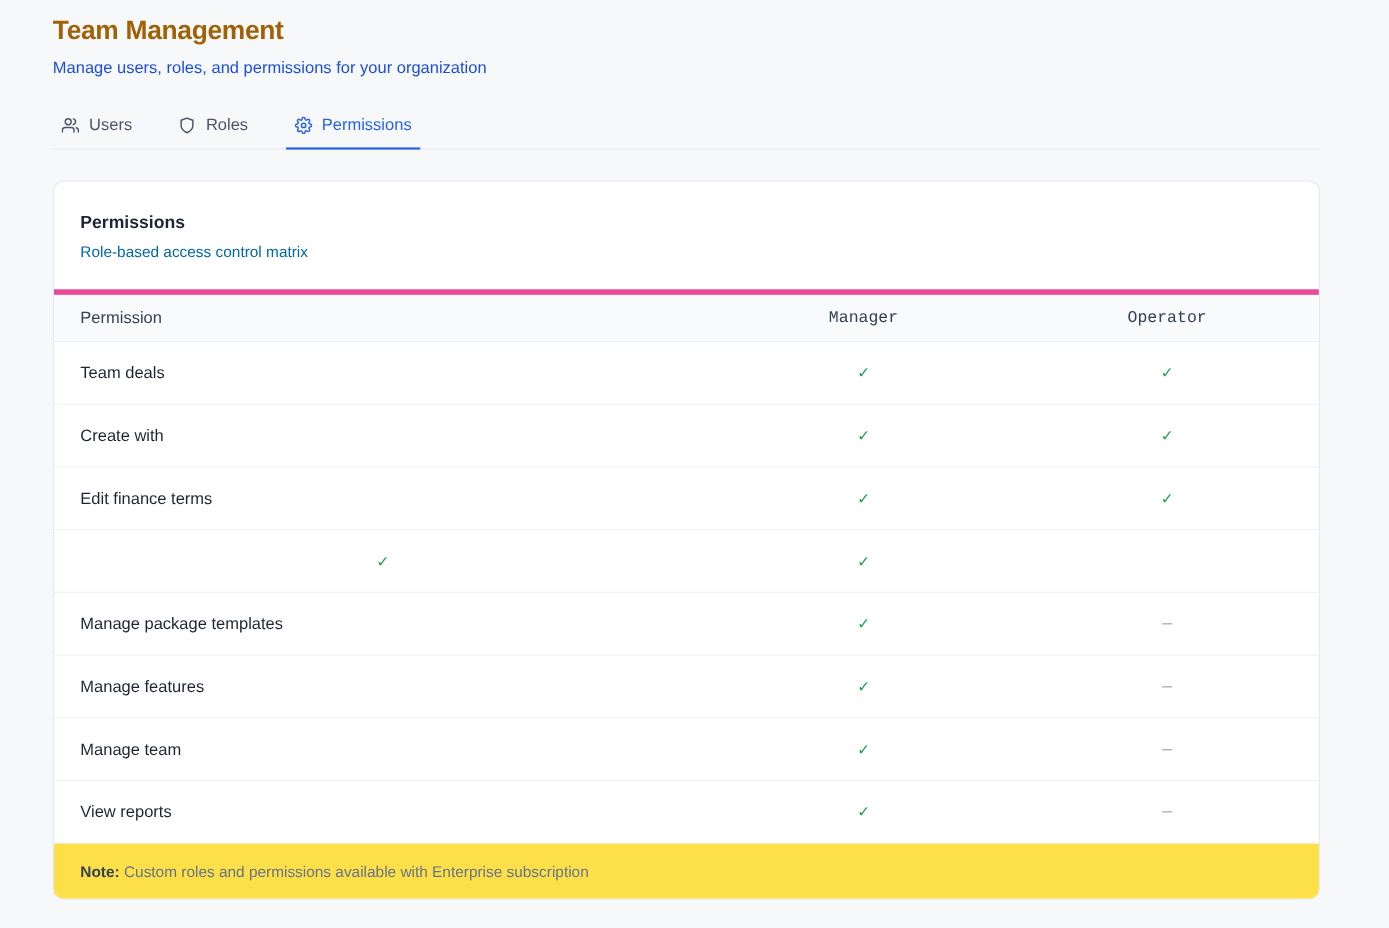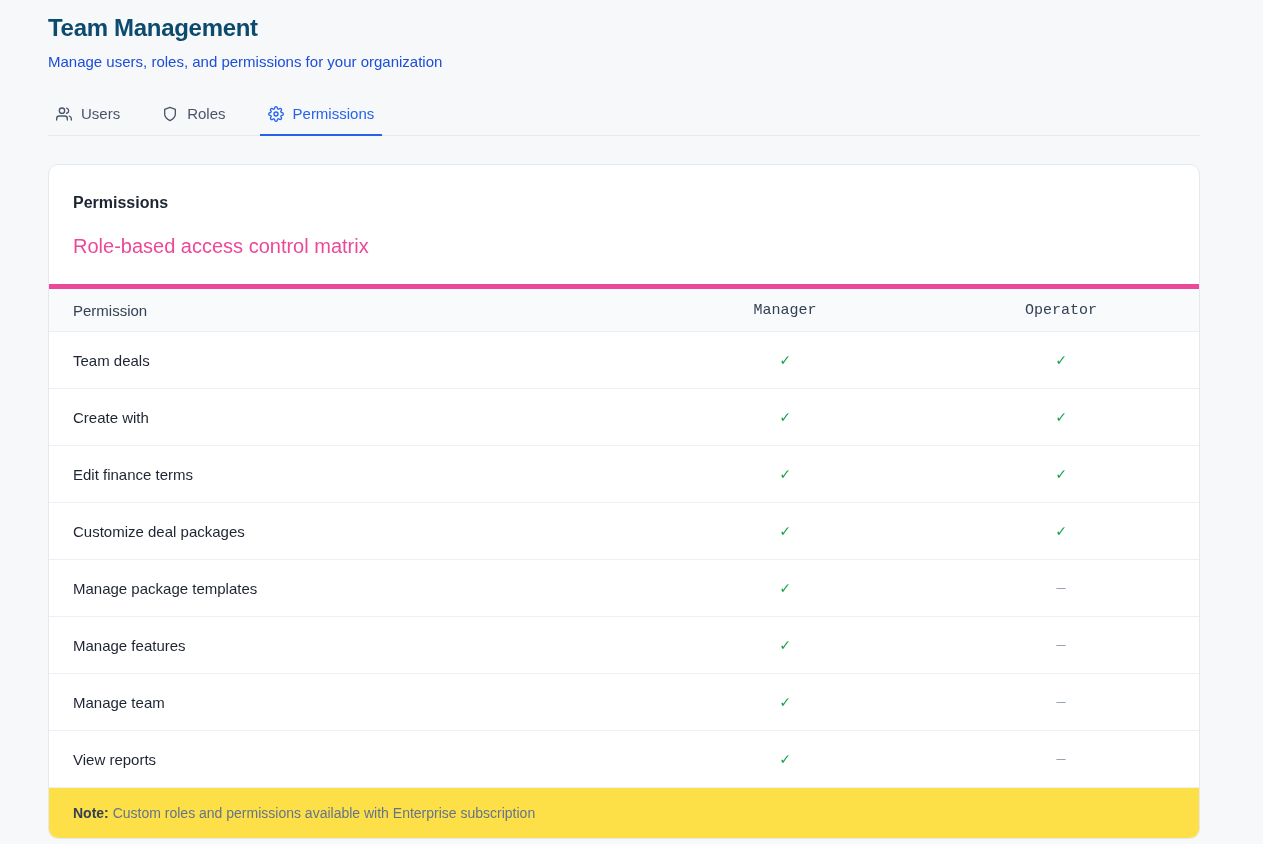--- a/index.html
+++ b/index.html
@@ -8,21 +8,21 @@
     background: var(--page-bg, #f6f8fa);
     font-family: "Liberation Sans", sans-serif;
     color: #1e2532;
     overflow: hidden;
   }
   .container { padding: 14px 63px 0 48px; }
 
   .page-title {
     font-size: 24px;
     font-weight: 700;
-    color: #0c4a6e;
+    color: #a16207;
     letter-spacing: -0.3px;
   }
   .page-subtitle {
     margin-top: 11px;
     font-size: 15px;
     color: #1d4ed8;
   }
 
   .tabs {
     margin-top: 25px;
@@ -52,21 +52,21 @@
 
   .card {
     margin-top: 28px;
     background: #ffffff;
     border: 1px solid #e4e8ef;
     border-radius: 10px;
     overflow: hidden;
   }
   .card-header { padding: 29px 24px 26px 24px; }
   .card-title { font-size: 16px; font-weight: 700; color: #1e2532; }
-  .card-subtitle { margin-top: 23px; font-size: 20px; color: #ec4899; }
+  .card-subtitle { margin-top: 9px; font-size: 14px; color: #0369a1; }
 
   .grid-row {
     display: grid;
     grid-template-columns: 52% 24% 24%;
     align-items: center;
   }
   .thead {
     background: #f8fafc;
     border-top: 5px solid #ec4899;
     border-bottom: 1px solid #eceff4;
@@ -155,21 +155,20 @@
     <div class="status col-center check">✓</div>
   </div>
 
   <div class="grid-row trow">
     <div class="permission-label col-permission">Edit finance terms</div>
     <div class="status col-center check">✓</div>
     <div class="status col-center check">✓</div>
   </div>
 
   <div class="grid-row trow">
-    <div class="permission-label col-permission">Customize deal packages</div>
     <div class="status col-center check">✓</div>
     <div class="status col-center check">✓</div>
   </div>
 
   <div class="grid-row trow">
     <div class="permission-label col-permission">Manage package templates</div>
     <div class="status col-center check">✓</div>
     <div class="status col-center dash">—</div>
   </div>
 

